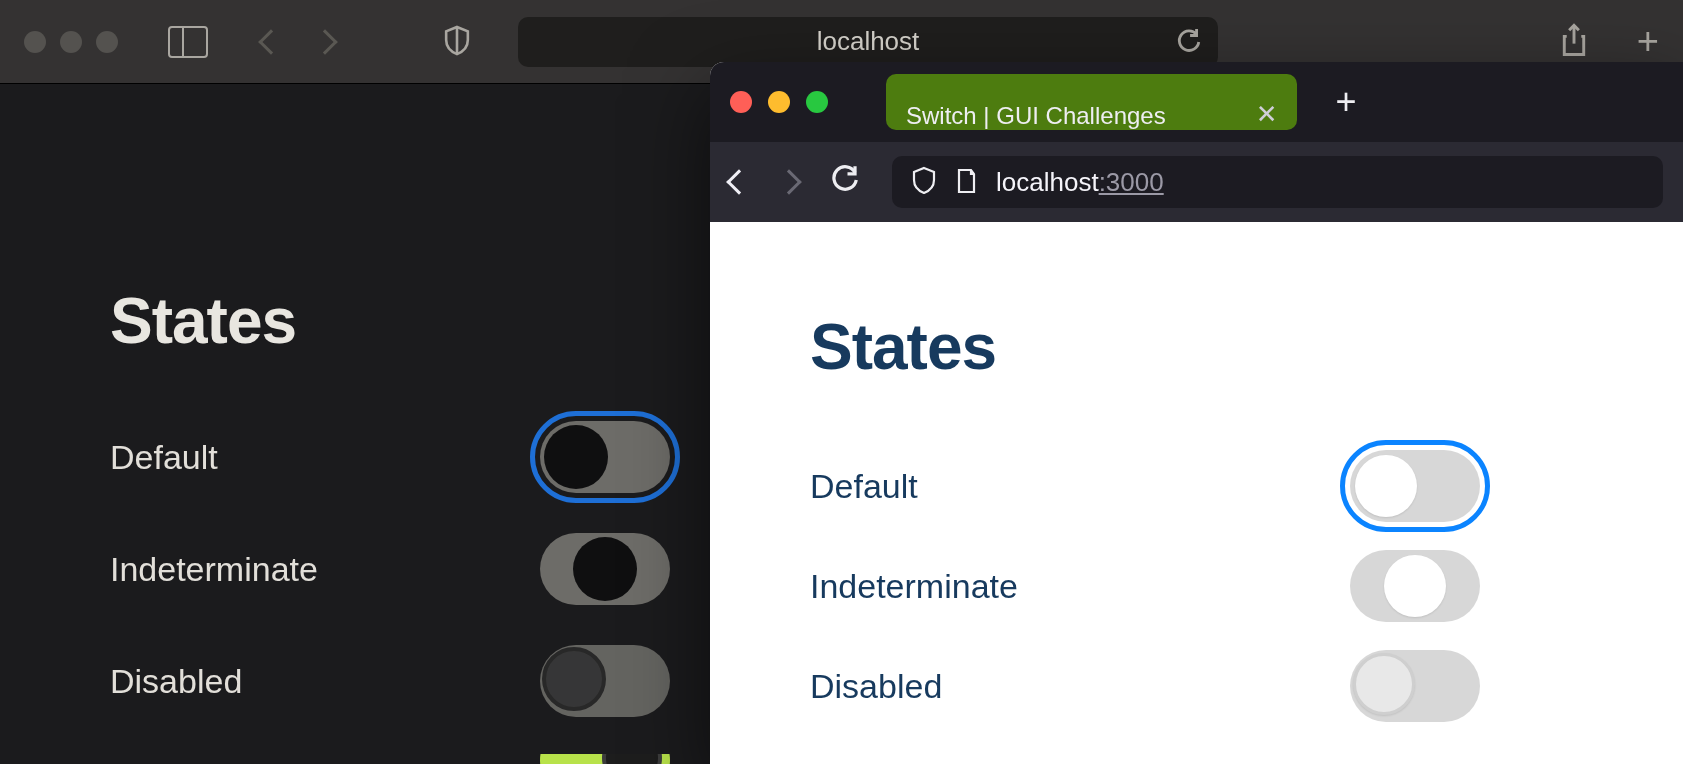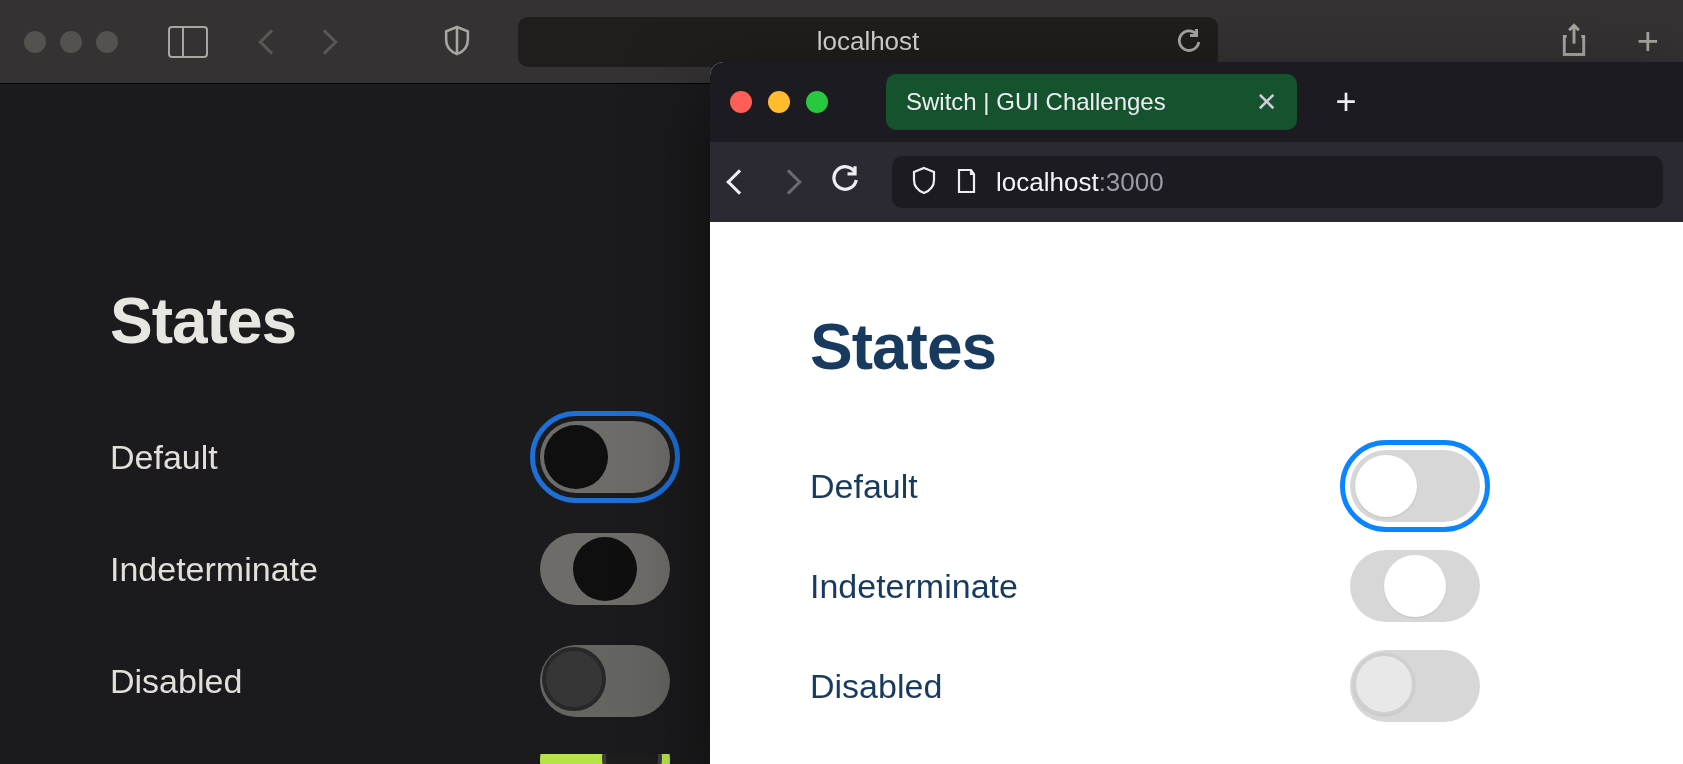--- a/index.html
+++ b/index.html
@@ -79,42 +79,42 @@
     position:absolute; left:710px; top:62px; width: 973px; height: 702px;
     background:#ffffff; border-radius: 14px 0 0 0; overflow:hidden;
     box-shadow: 0 30px 80px rgba(0,0,0,.55);
     display:flex; flex-direction:column;
   }
   .ff-tabstrip {
     height: 80px; background:#1c1b22; display:flex; align-items:center; padding: 0 20px; gap: 18px;
   }
   .ff-traffic { display:flex; gap:16px; margin-right: 40px; }
   .ff-tab {
-    height: 56px; background:#14532d; border-radius: 10px; display:flex; align-items:center;
+    height: 56px; background:#4d7c0f; border-radius: 10px; display:flex; align-items:flex-end;
     padding: 0 20px; gap: 90px; color:#eeeef2; min-width: 400px;
   }
   .ff-tab .title { font-size: 24px; font-weight: 500; }
   .ff-tab .close { font-size: 26px; color:#cfced8; }
   .ff-newtab { font-size: 36px; color:#eeeef2; margin-left: 20px; }
 
   .ff-urlbar {
     height: 80px; background:#2b2a33; display:flex; align-items:center; padding: 0 20px; gap: 18px;
   }
   .ff-nav { display:flex; gap:32px; align-items:center; margin-right: 14px; }
   .ff-nav .arrow { width:18px; height:18px; border: solid; border-width: 0 3px 3px 0; display:inline-block; }
   .ff-nav .back { border-color:#f0eff6; transform: rotate(135deg); }
   .ff-nav .fwd  { border-color:#6a6974; transform: rotate(-45deg); }
   .ff-reload svg { width:30px; height:30px; }
 
   .ff-urlinput {
     flex:1; height:52px; background:#1c1b22; border-radius:10px; display:flex; align-items:center;
     gap:18px; padding: 0 20px; color:#fff;
   }
   .ff-urlinput .host { font-size:26px; color:#f5f4fa; }
-  .ff-urlinput .port { font-size:26px; color:#9b99a6; }
+  .ff-urlinput .port { font-size:26px; color:#9b99a6;text-decoration:underline; }
 
   .ff-content {
     flex:1; background:#ffffff; color:#0f2a43; padding: 88px 100px 0;
   }
   .ff-content h1 { font-size: 64px; font-weight: 800; color:#173a5e; letter-spacing:-1px; margin-bottom: 52px; }
   .ff-row { display:flex; align-items:center; justify-content:space-between; width: 670px; height: 100px; }
   .ff-row .lbl { font-size: 34px; color:#173a5e; font-weight: 500; }
 
   
   .sw-light {

